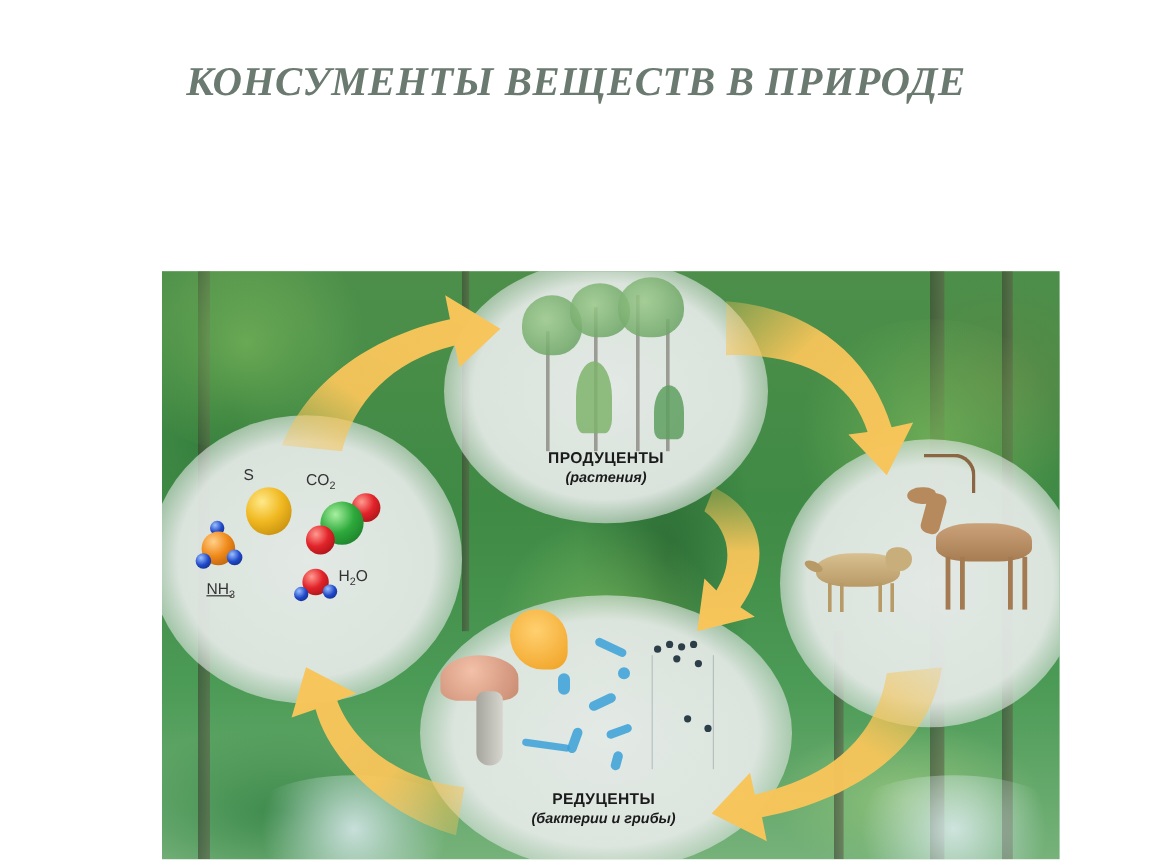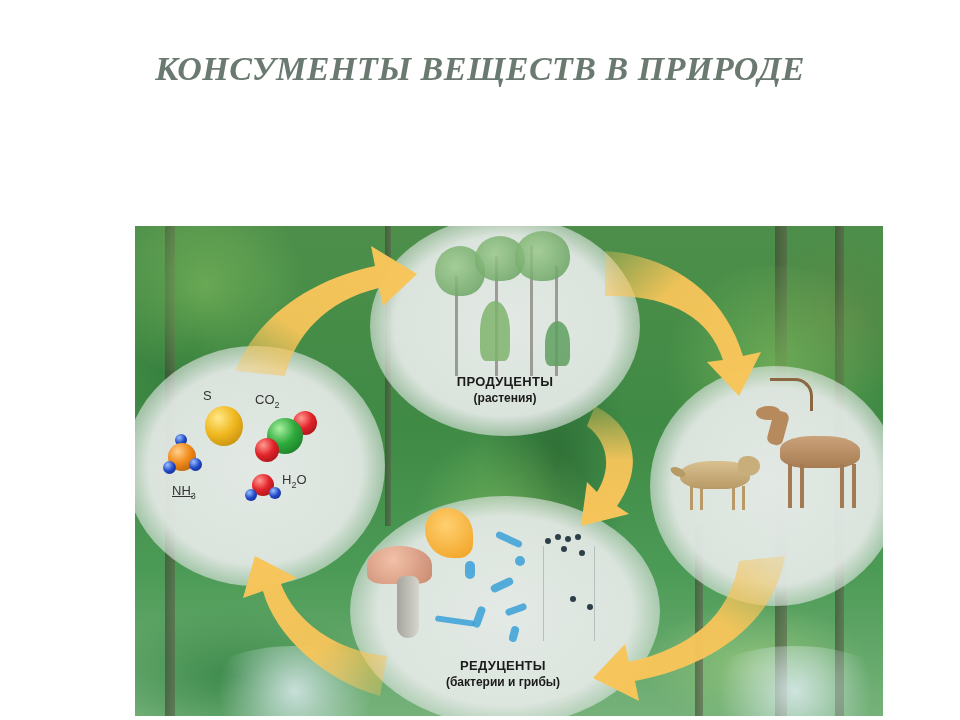--- a/index.html
+++ b/index.html
@@ -39,21 +39,21 @@
     .bubble {
       position: absolute; border-radius: 50%;
       background: radial-gradient(ellipse at center, rgba(232,236,234,0.97) 0%, rgba(226,232,228,0.95) 58%, rgba(215,225,218,0.6) 72%, rgba(215,225,218,0) 80%);
     }
     .label {
       position: absolute; text-align: center; color: #1b1b1b;
       font-family: "Liberation Sans", sans-serif; font-weight: bold;
       font-size: 13px; line-height: 16px;
     }
     .label .main { display: block; letter-spacing: 0.3px; }
-    .label .sub { display: block; font-size: 12px; }
+    .label .sub { display: block; font-size: 12px; font-style: italic; }
     .arrows { position: absolute; left: 0; top: 0; }
     .chem { position: absolute; font-size: 13px; color: #333; font-family: "Liberation Sans", sans-serif; }
     .chem sub { font-size: 9px; }
     .atom { position: absolute; border-radius: 50%; }
     .ball-yellow { background: radial-gradient(circle at 35% 30%, #ffe98a 0%, #f0b820 45%, #b57f08 100%); }
     .ball-green  { background: radial-gradient(circle at 35% 30%, #a8f0a0 0%, #2eaa3c 45%, #156e22 100%); }
     .ball-red    { background: radial-gradient(circle at 35% 30%, #ff9a90 0%, #e2232a 45%, #8e0f12 100%); }
     .ball-blue   { background: radial-gradient(circle at 35% 30%, #9ac0ff 0%, #2048c8 50%, #0c2270 100%); }
     .ball-orange { background: radial-gradient(circle at 35% 30%, #ffd08a 0%, #f08a1a 45%, #a4520a 100%); }
     .tree-crown { position: absolute; border-radius: 50% 50% 45% 45%; background: radial-gradient(circle at 40% 40%, #9bc98a, #5f9a5a); opacity: 0.85; }

